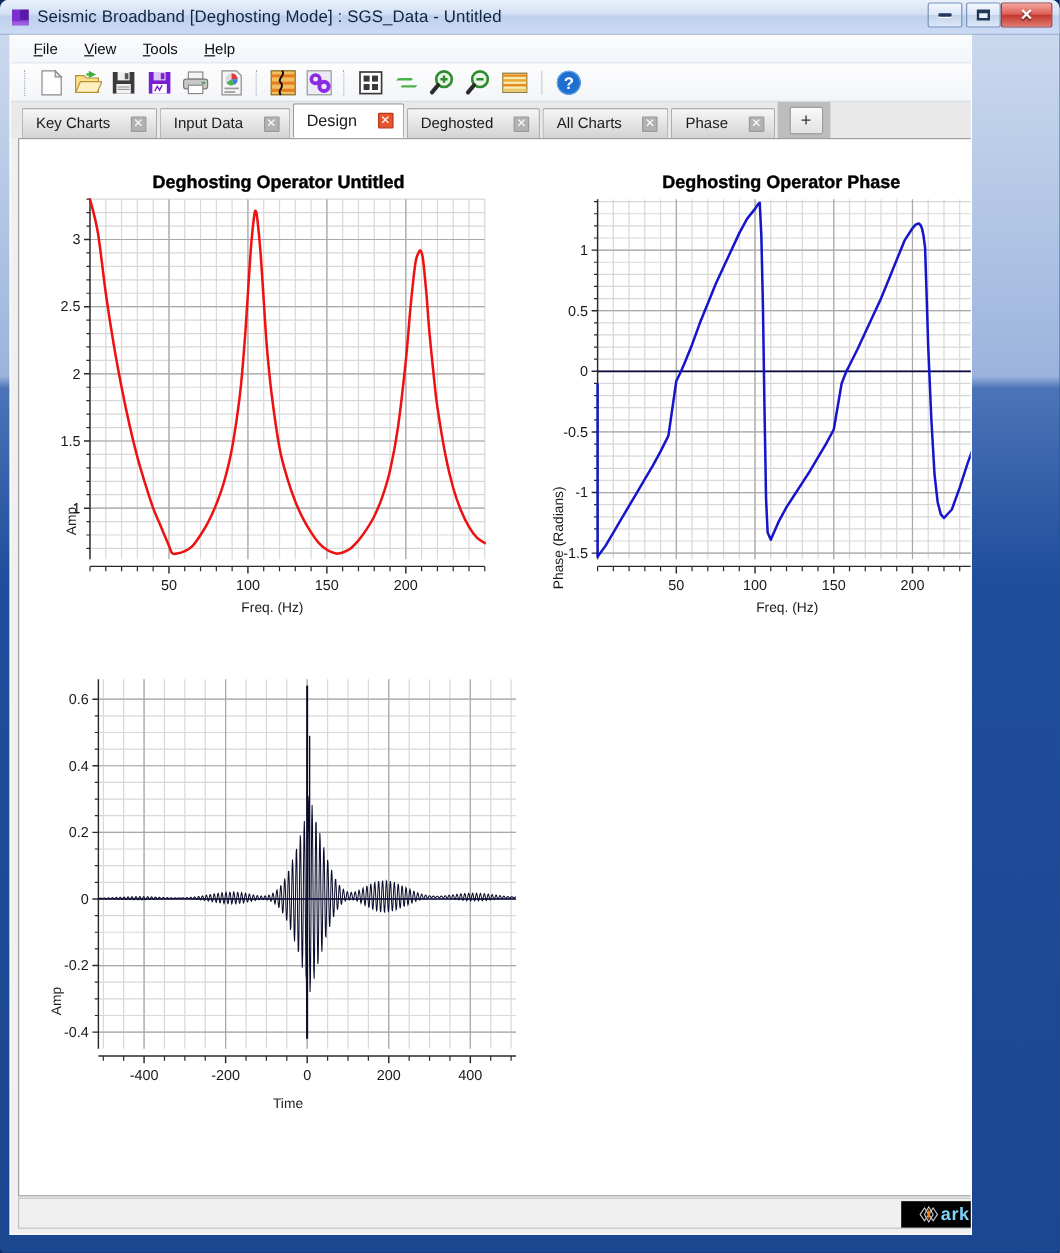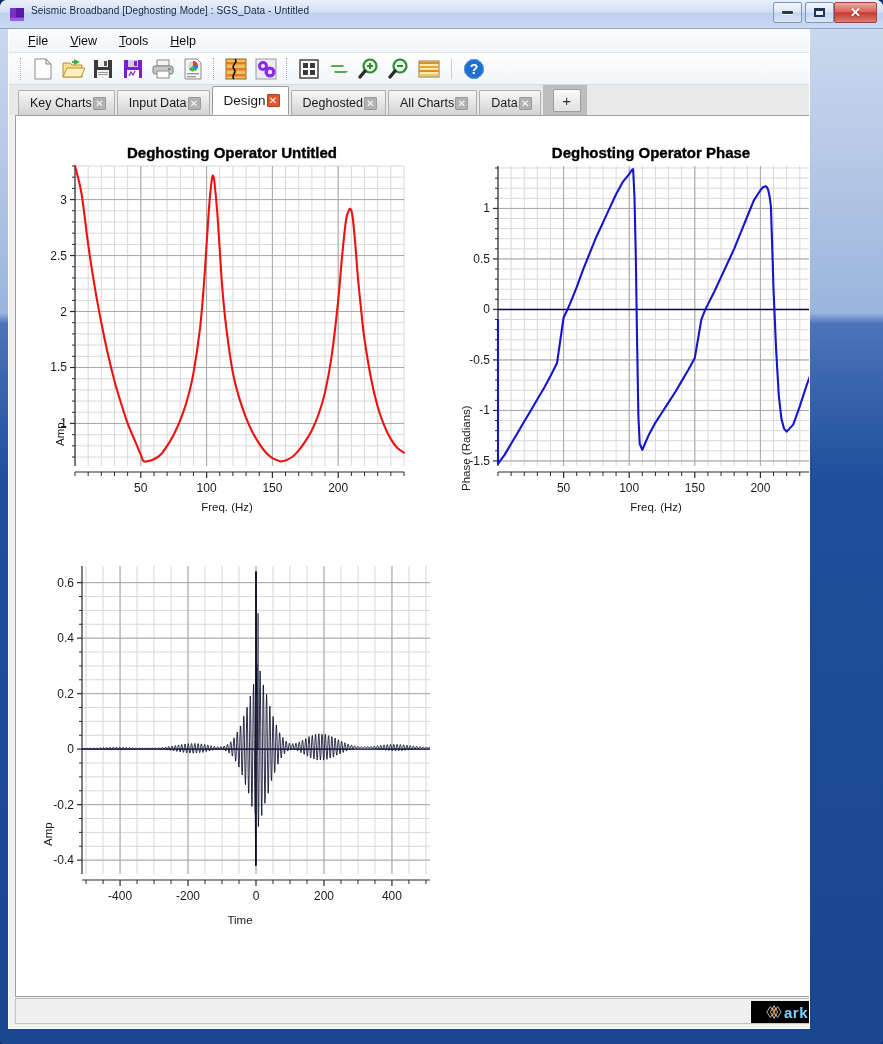--- a/index.html
+++ b/index.html
@@ -23,21 +23,21 @@
     position: absolute; left: 0; top: 0; width: 883px; height: 29px;
     border-radius: 7px 7px 0 0;
     background: linear-gradient(to bottom, #e9f0fb 0%, #d3e0f4 42%, #bed0ee 48%, #ccdbf4 100%);
     border-bottom: 1px solid #8aa3c8;
   }
   #title-icon {
     position: absolute; left: 8px; top: 6px; width: 18px; height: 17px;
   }
   #title-text {
     position: absolute; left: 31px; top: 5px;
-    font-size: 10px; color: #10243f; white-space: nowrap;
+    font-size: 14px; color: #10243f; white-space: nowrap;
     letter-spacing: .1px;
   }
   .wbtn {
     position: absolute; top: 2px; height: 21px; width: 29px;
     border: 1px solid #7b96bd;
     border-radius: 2px;
     background: linear-gradient(to bottom,#f4f8fe 0%, #dbe6f6 48%, #c4d4ec 52%, #dce8f8 100%);
     cursor: default;
   }
   .wbtn:after { content:""; position:absolute; }
@@ -96,21 +96,21 @@
   }
   .tb-sep2 { width: 1px; height: 20px; margin: 0 7px; background: #c9ced6; }
 
   
   #tabstrip {
     position: absolute; left: 0; top: 56px; width: 100%; height: 30px;
     background: #e9e9e9;
     display: flex; align-items: flex-end; padding-left: 9px;
   }
   .tab {
-    height: 25px; display: flex; align-items: center; gap: 1px;
+    height: 25px; display: flex; align-items: center; gap: 17px;
     padding: 0 8px 0 11px;
     margin-right: 2px;
     font-size: 12.5px; color: #1a1a1a;
     background: linear-gradient(to bottom,#f6f6f6 0%, #e3e3e3 55%, #d3d3d3 100%);
     border: 1px solid #aeaeae;
     border-bottom: none;
     border-radius: 2px 2px 0 0;
     cursor: default;
   }
   .tab.active {
@@ -366,21 +366,21 @@
       </div>
       <div class="tab">
         <span>Deghosted</span>
         <span class="tab-close">✕</span>
       </div>
       <div class="tab">
         <span>All Charts</span>
         <span class="tab-close">✕</span>
       </div>
       <div class="tab">
-        <span>Data</span>
+        <span>Phase</span>
         <span class="tab-close">✕</span>
       </div>
       <div class="tab-add-host">
         <div class="tab-add">+</div>
       </div>
     </div>
 
     <div id="page">
 
       <div class="chart" style="left:6px; top:10px; width:420px; height:400px;">

